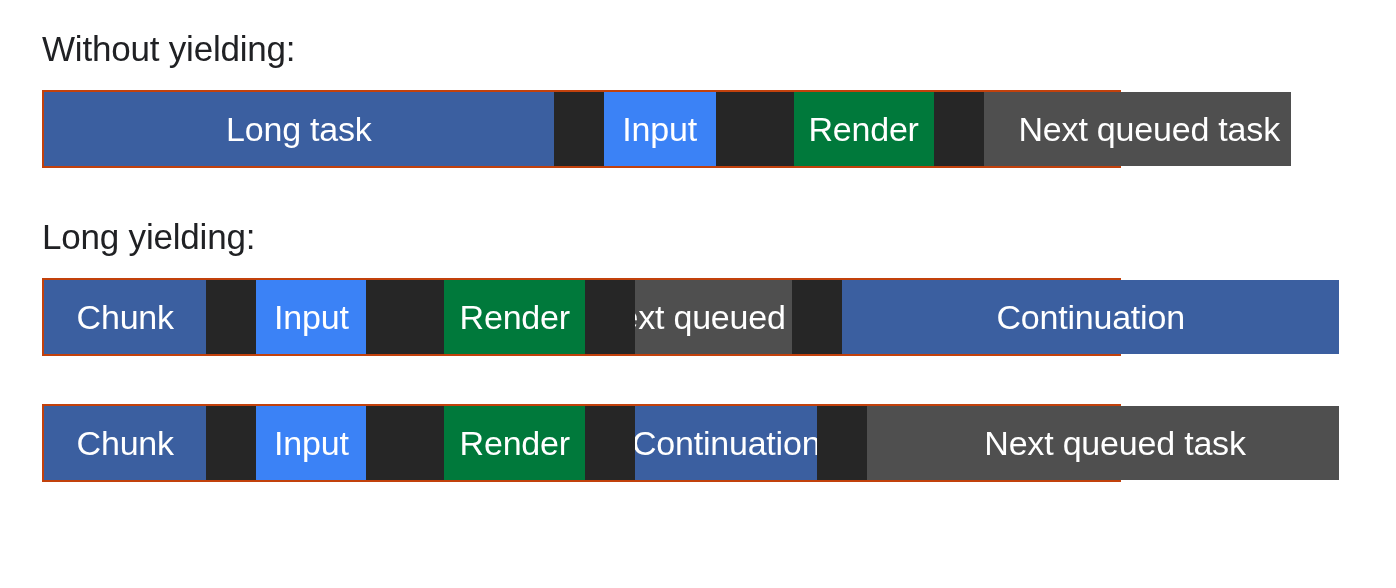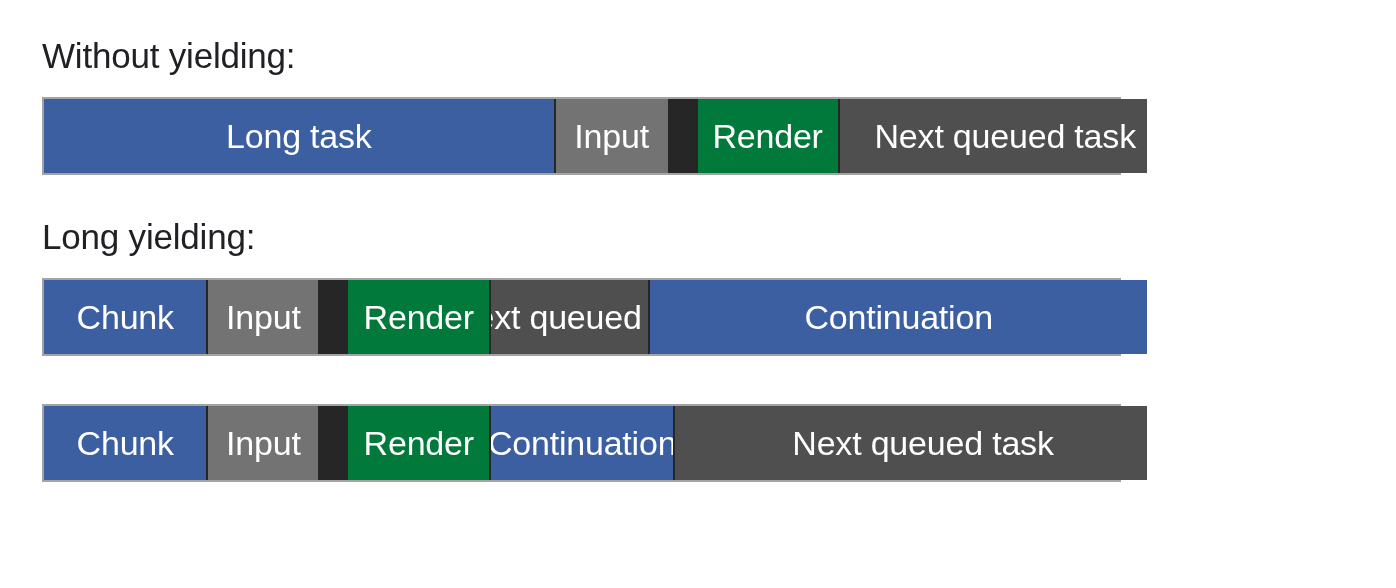--- a/index.html
+++ b/index.html
@@ -30,46 +30,47 @@
     color: #202124;
     letter-spacing: -0.2px;
     white-space: nowrap;
     font-weight: 400;
   }
   .timeline {
     display: flex;
     width: 1079px;
     height: 78px;
     box-sizing: border-box;
-    border: 2px solid #a3a3a3;
+    border: 2px solid #c2410c;
     background: #262626;
+    gap: 48px;
   }
   .segment {
     display: flex;
     align-items: center;
     justify-content: center;
     box-sizing: border-box;
     height: 100%;
     color: #ffffff;
     font-size: 34px;
     letter-spacing: -0.2px;
     white-space: nowrap;
     overflow: hidden;
     border-right: 2px solid #262626;
   }
   .segment:last-child {
     border-right: none;
   }
   .seg-blue   { background: #3b5fa0; }
-  .seg-red    { background: #737373; }
+  .seg-red    { background: #3b82f6; }
   .seg-green  { background: #00793b; margin-left: 28px; }
   .seg-gray   { background: #4f4f4f; padding-left: 24px; }
 
   
-  #scenario-0 { top: 35px; }
+  #scenario-0 { top: 28px; }
   #scenario-1 { top: 216px; }
   #scenario-2 { top: 404px; }
   .scenario-label { margin-bottom: 20px; }
 </style>
 </head>
 <body>
 
 <div class="diagram">
 
   <div class="scenario" id="scenario-0">

